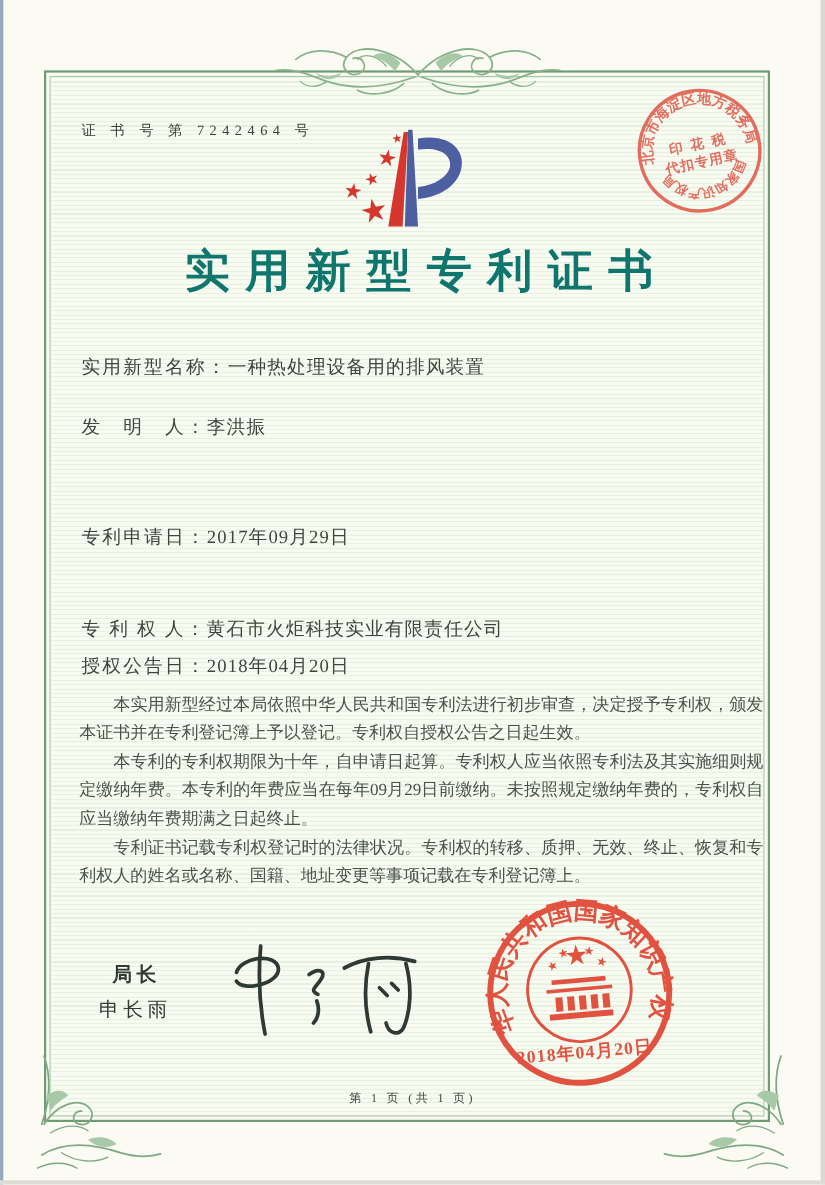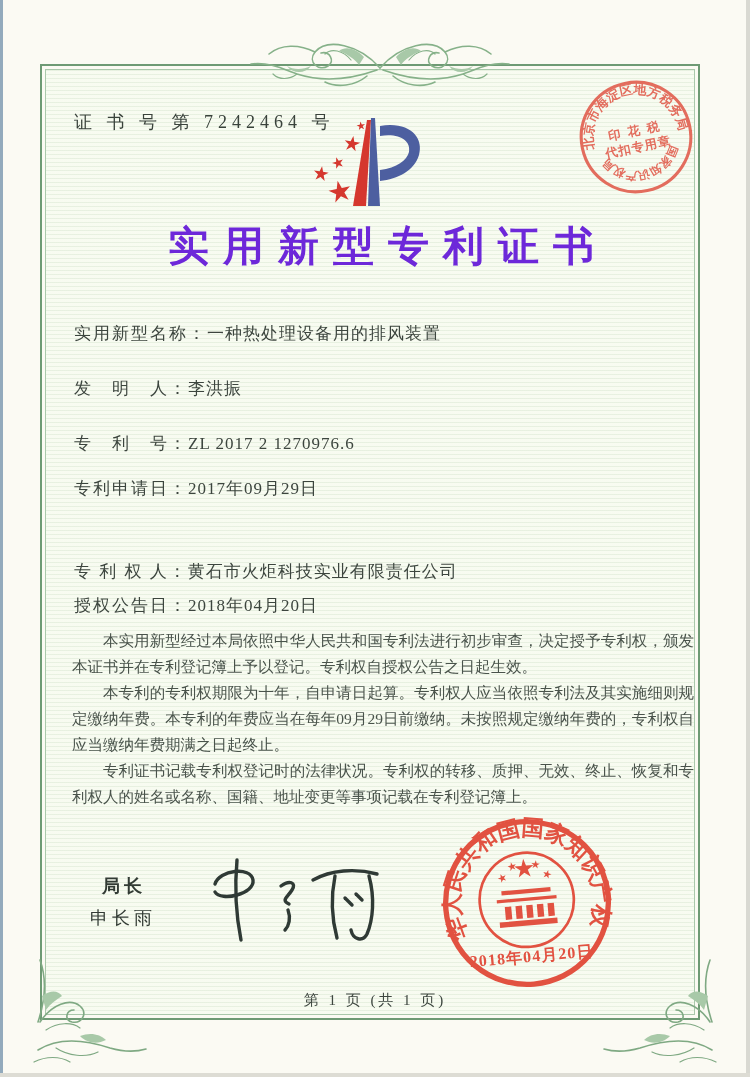--- a/index.html
+++ b/index.html
@@ -20,42 +20,42 @@
     border:2px solid #6e9a74;box-sizing:border-box;
   }
   .frame-inner{
     position:absolute;left:3px;top:3px;right:3px;bottom:3px;
     border:1px solid #a9c8aa;
     background:
       repeating-linear-gradient(to bottom, rgba(150,190,150,0.16) 0 1px, rgba(248,252,242,0.55) 1px 4px),
       #f7faef;
   }
 
-  .cert-no{position:absolute;left:74px;top:110px;font-size:18px;letter-spacing:5px;color:#39423b;}
+  .cert-no{position:absolute;left:74px;top:110px;font-size:13px;letter-spacing:5px;color:#39423b;}
   .logo{position:absolute;left:300px;top:108px;width:152px;height:122px;}
   .title{
     position:absolute;left:0;top:219px;width:750px;text-align:center;
-    font-size:41px;font-weight:600;color:#6d28d9;letter-spacing:14px;padding-left:26px;box-sizing:border-box;
+    font-size:41px;font-weight:600;color:#0f766e;letter-spacing:14px;padding-left:26px;box-sizing:border-box;
   }
   .field{position:absolute;left:74px;width:600px;font-size:17px;color:#3c453e;white-space:nowrap;}
   .f-label{letter-spacing:2px;}
   .f-value{letter-spacing:1px;}
   .paras{
     position:absolute;left:72px;top:628px;width:622px;
     font-size:15.5px;line-height:26px;color:#49534b;text-align:justify;
   }
   .paras p{margin:0;text-indent:2em;}
   .signer-title{position:absolute;left:102px;top:874px;font-size:18px;letter-spacing:4px;color:#323b34;font-weight:bold;}
   .signer-name{position:absolute;left:90px;top:906px;font-size:18px;letter-spacing:4px;color:#323b34;text-align:center;}
   .sig{position:absolute;left:185px;top:848px;width:225px;height:100px;}
 
   .seal{position:absolute;left:436px;top:812px;width:182px;height:182px;transform:rotate(-5deg);opacity:0.9;}
   .tax-stamp{position:absolute;left:574px;top:75px;width:124px;height:124px;transform:rotate(-12deg);opacity:0.85;}
 
-  .footer{position:absolute;left:0;top:991px;width:750px;text-align:center;font-size:15px;letter-spacing:3px;color:#3d463f;}
+  .footer{position:absolute;left:0;top:991px;width:750px;text-align:center;font-size:11px;letter-spacing:3px;color:#3d463f;}
 
   .ornament-top{position:absolute;left:233px;top:24px;width:294px;height:86px;}
   .ornament-bl{position:absolute;left:16px;top:952px;width:132px;height:116px;}
   .ornament-br{position:absolute;left:602px;top:952px;width:132px;height:116px;transform:scaleX(-1);}
 </style>
 </head>
 <body>
 
 <div class="canvas">
 
@@ -142,23 +142,20 @@
     <text x="60" y="74" text-anchor="middle" fill="#e05545" font-size="12" font-weight="bold" letter-spacing="1">代扣专用章</text>
   </svg>
 
   <div class="title">实用新型专利证书</div>
 
   <div class="field" style="top:322px">
     <span class="f-label">实用新型名称：</span><span class="f-value">一种热处理设备用的排风装置</span>
   </div>
   <div class="field" style="top:377px">
     <span class="f-label">发　明　人：</span><span class="f-value">李洪振</span>
-  </div>
-  <div class="field" style="top:432px">
-    <span class="f-label">专　利　号：</span><span class="f-value">ZL 2017 2 1270976.6</span>
   </div>
   <div class="field" style="top:477px">
     <span class="f-label">专利申请日：</span><span class="f-value">2017年09月29日</span>
   </div>
   <div class="field" style="top:560px">
     <span class="f-label">专 利 权 人：</span><span class="f-value">黄石市火炬科技实业有限责任公司</span>
   </div>
   <div class="field" style="top:594px">
     <span class="f-label">授权公告日：</span><span class="f-value">2018年04月20日</span>
   </div>

